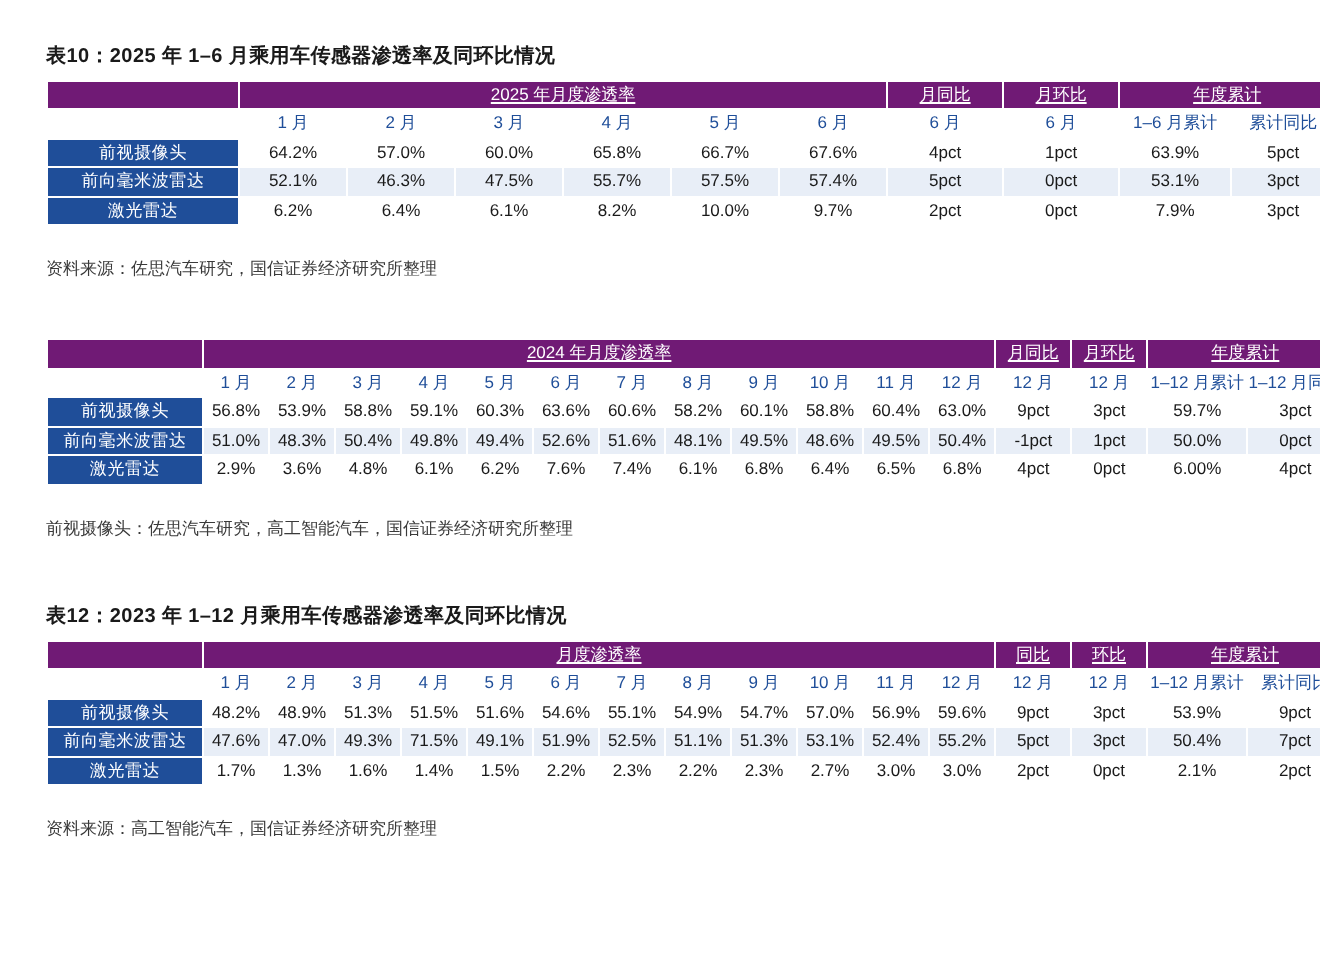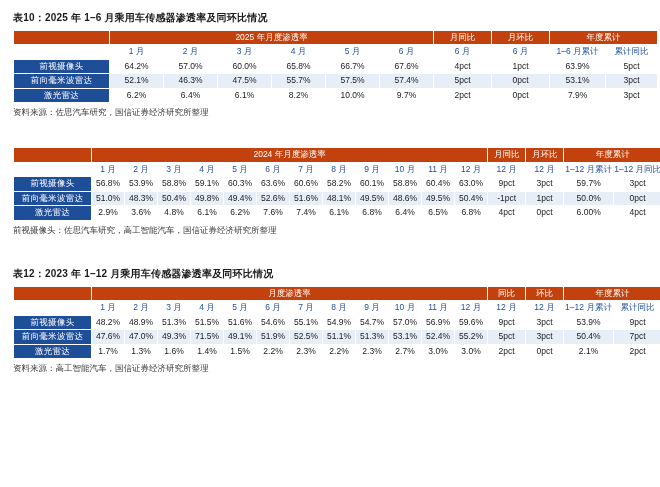--- a/index.html
+++ b/index.html
@@ -11,21 +11,21 @@
     width: 660px;
     height: 487px;
     font-family: "Liberation Sans", sans-serif;
     color: #1a1a1a;
     font-size: 9px;
     position: relative;
     overflow: hidden;
   }
   .page {
     width: 660px;
-    padding: 5px;
+    padding: 15px;
     box-sizing: border-box;
   }
   .block {
     padding: 0 8px;
     box-sizing: border-box;
   }
   .caption {
     font-size: 10px;
     font-weight: bold;
     color: #1a1a1a;
@@ -43,25 +43,26 @@
     font-weight: normal;
     text-align: center;
     vertical-align: middle;
     padding: 1px 0;
     font-size: 8.5px;
     line-height: 1.35;
     white-space: nowrap;
     overflow: hidden;
   }
   .hdr-band {
-    background: #c2410c;
+    background: #701a75;
     color: #ffffff;
     font-weight: bold;
     font-size: 8.5px;
     border: 1px solid #ffffff;
+    text-decoration: underline;
   }
   .sub-hdr {
     background: #ffffff;
     color: #1F4E99;
     font-weight: bold;
     border-top: 1px solid #1F4E99;
     border-bottom: 1.6px solid #1F4E99;
     border-left: 1px solid #ffffff;
     border-right: 1px solid #ffffff;
   }
@@ -80,21 +81,21 @@
   .cell-tint {
     background: #E8EEF7;
     color: #1a1a1a;
   }
   .row-bottom td {
     border-bottom: 1.6px solid #1F4E99;
   }
   .source {
     font-size: 8.5px;
     color: #3a3a3a;
-    margin-top: 4px;
+    margin-top: 16px;
     white-space: nowrap;
   }
   .sp-1 { height: 28px; }
   .sp-2 { height: 30px; }
   .topgap { height: 6px; }
 </style>
 </head>
 <body>
 
 <div class="page">

